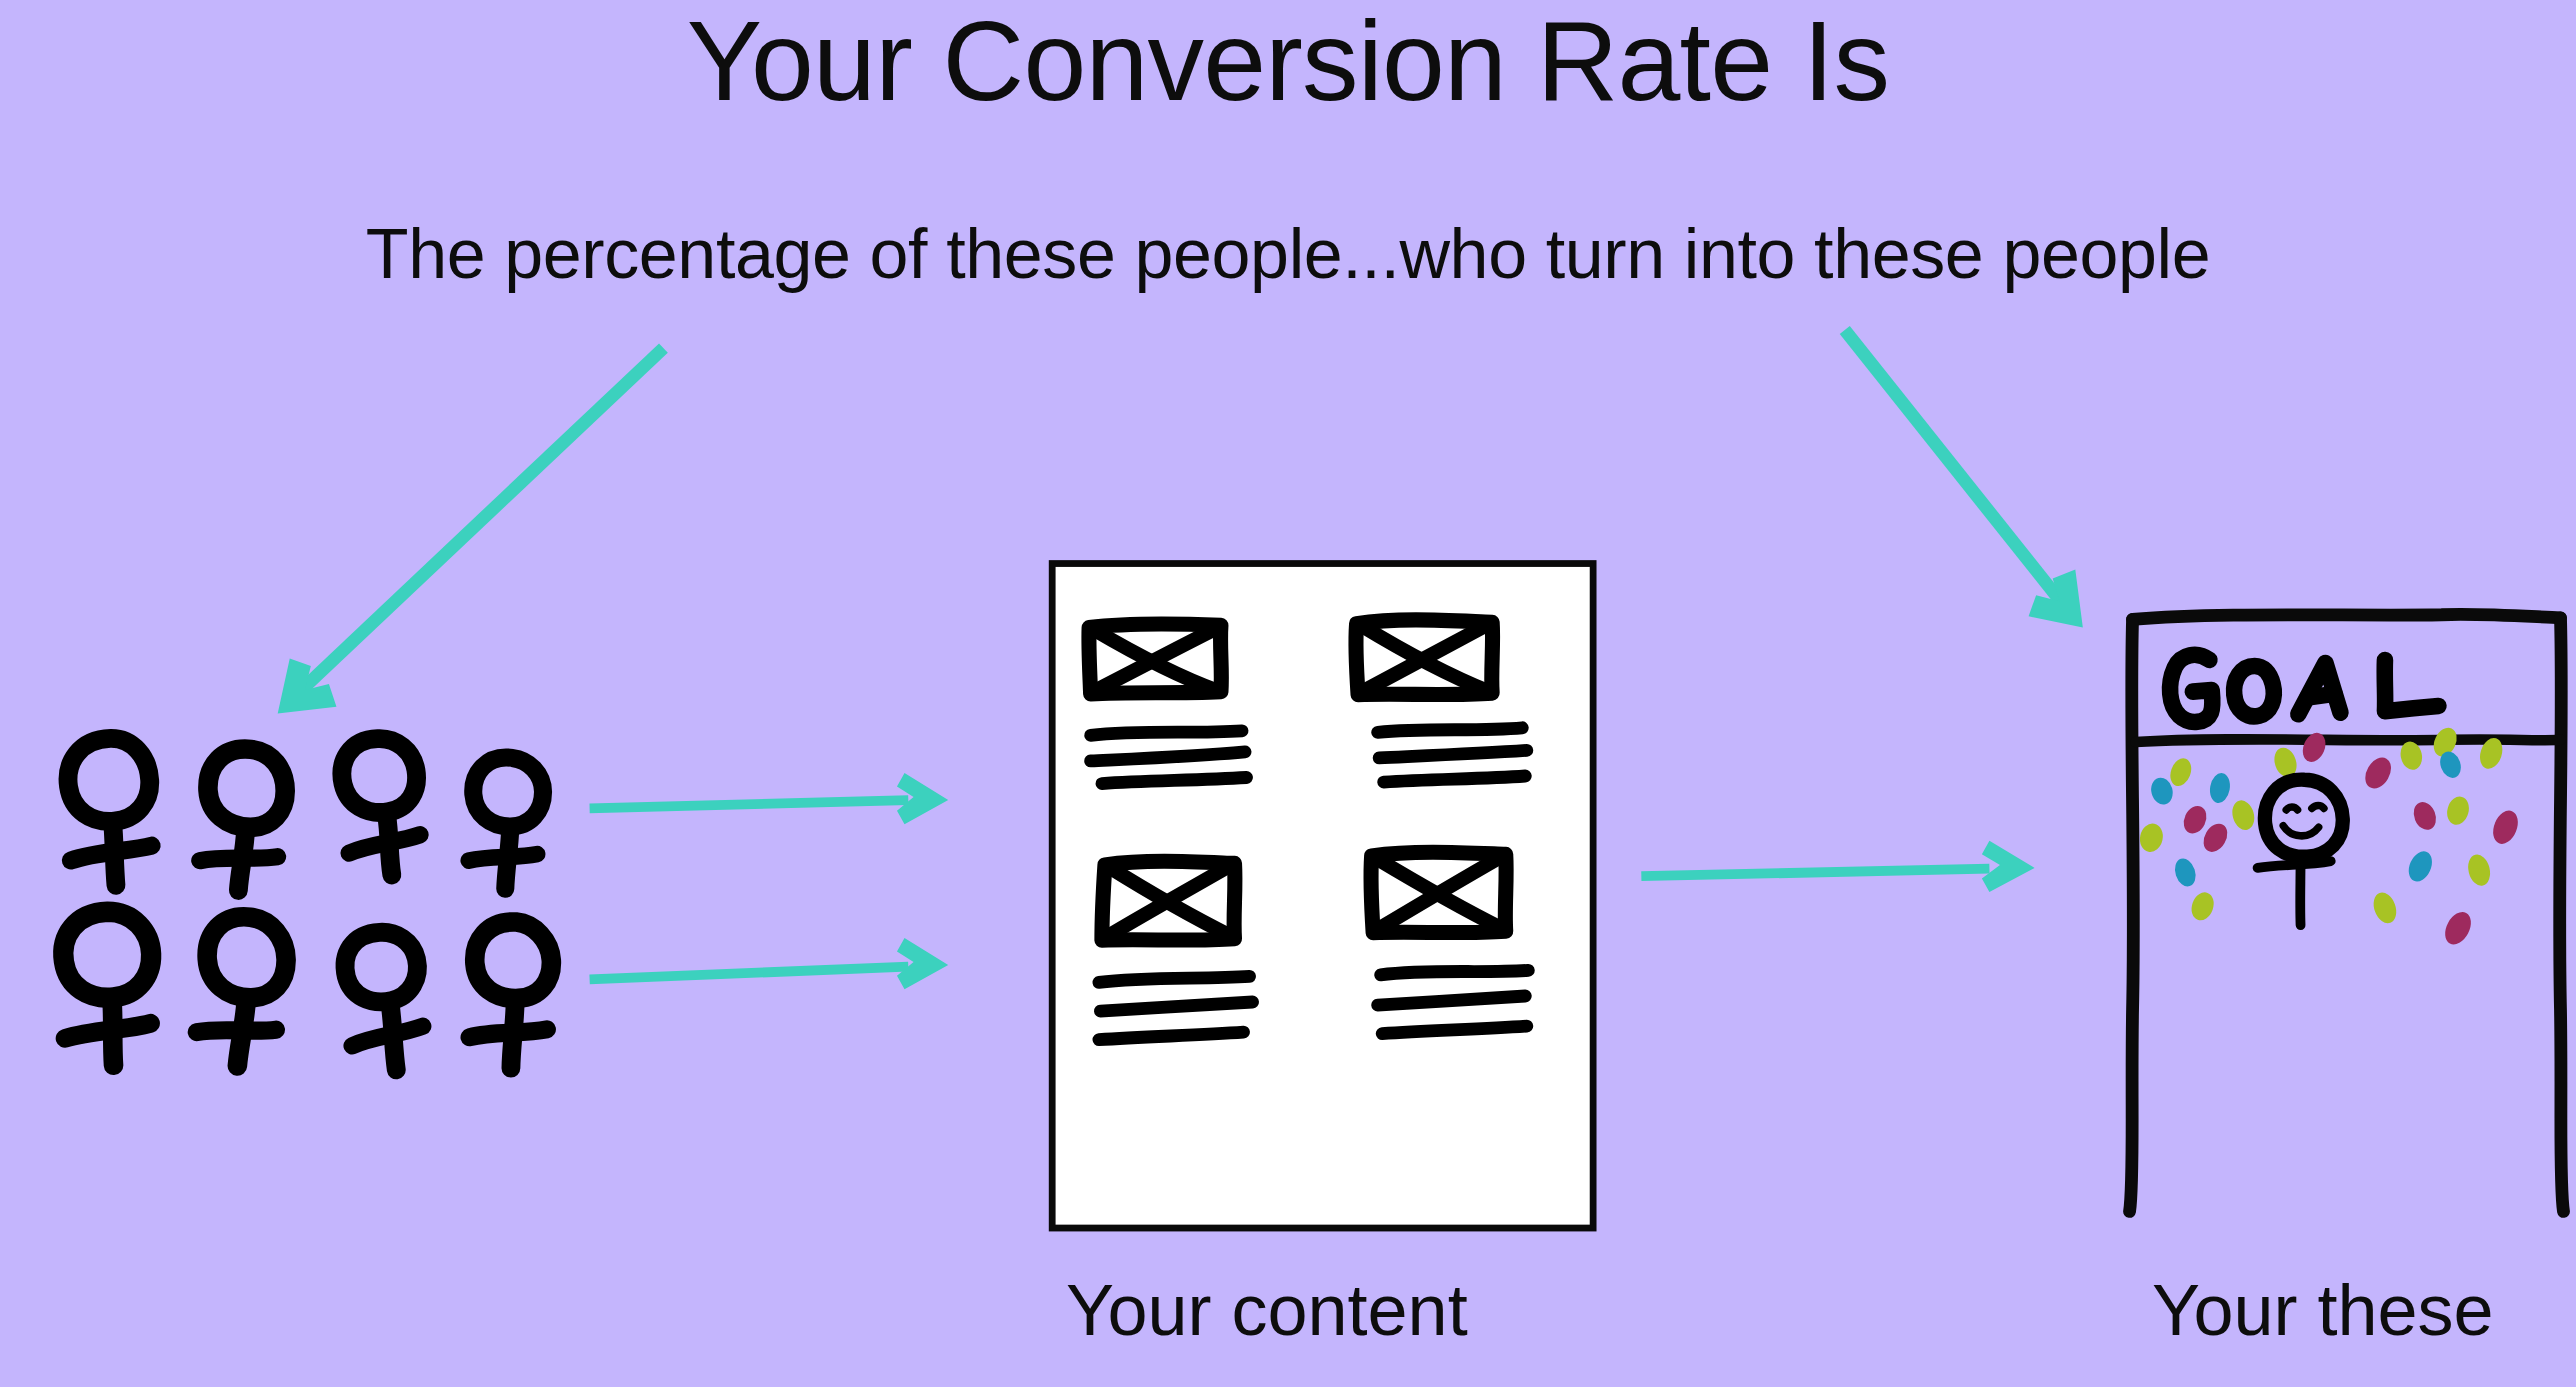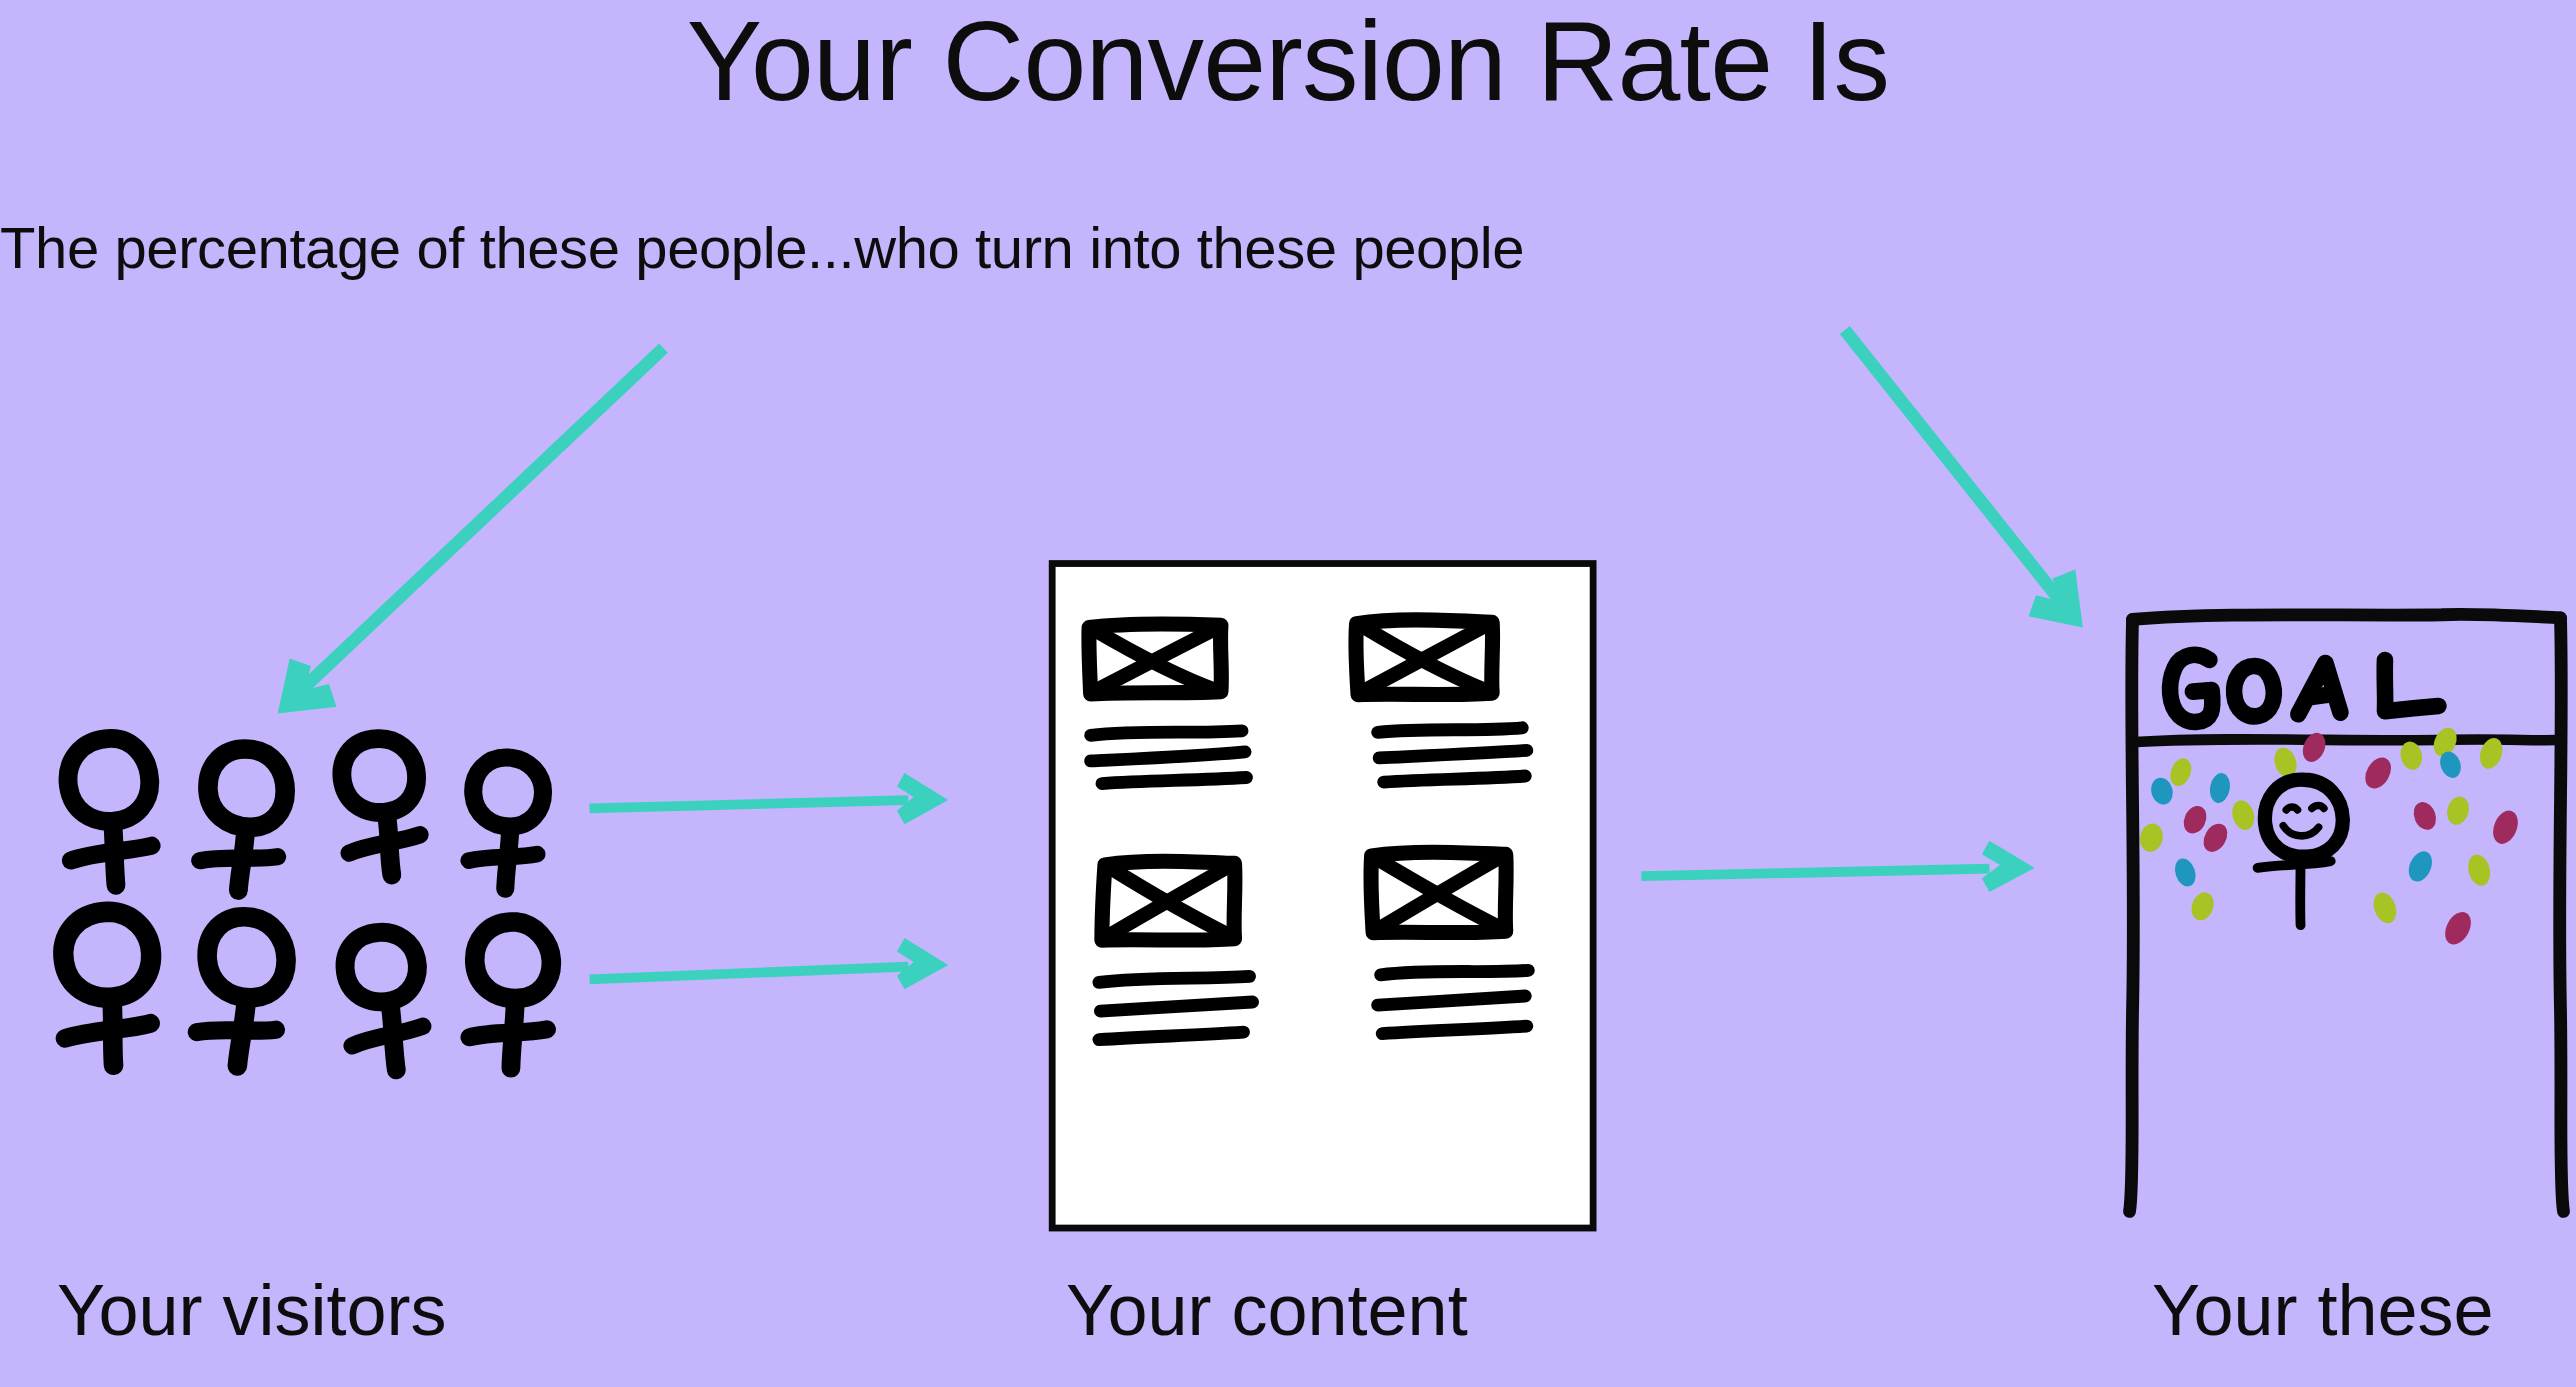--- a/index.html
+++ b/index.html
@@ -32,22 +32,22 @@
     font-weight: 400;
     letter-spacing: -0.8px;
     color: #0d0d0d;
     white-space: nowrap;
   }
   #page-subtitle {
     position: absolute;
     left: 0;
     top: 219px;
     width: 2576px;
-    text-align: left;
-    font-size: 58px;
+    text-align: center;
+    font-size: 70px;
     line-height: 1.0;
     font-weight: 400;
     letter-spacing: -0.4px;
     color: #0d0d0d;
     white-space: nowrap;
   }
 
   
   .caption {
     position: absolute;
@@ -284,20 +284,19 @@
       <path d="M3068,1073 C3073,1068 3080,1068 3084,1073" stroke-width="10"></path>
 
       <path d="M3030,1096 C3040,1112 3064,1115 3077,1098" stroke-width="10"></path>
 
       <path d="M3053,1140 C3053,1170 3052,1200 3053,1228" stroke-width="13"></path>
 
       <path d="M2996,1152 C3028,1147 3062,1149 3093,1143" stroke-width="13"></path>
     </g>
   </svg>
 
-  <div class="caption" id="caption-visitors">Your visitors</div>
 
   <div class="caption" id="caption-content">Your content</div>
 
   <div class="caption" id="caption-goal">Your these</div>
 
 </div>
 
 
 </body></html>

